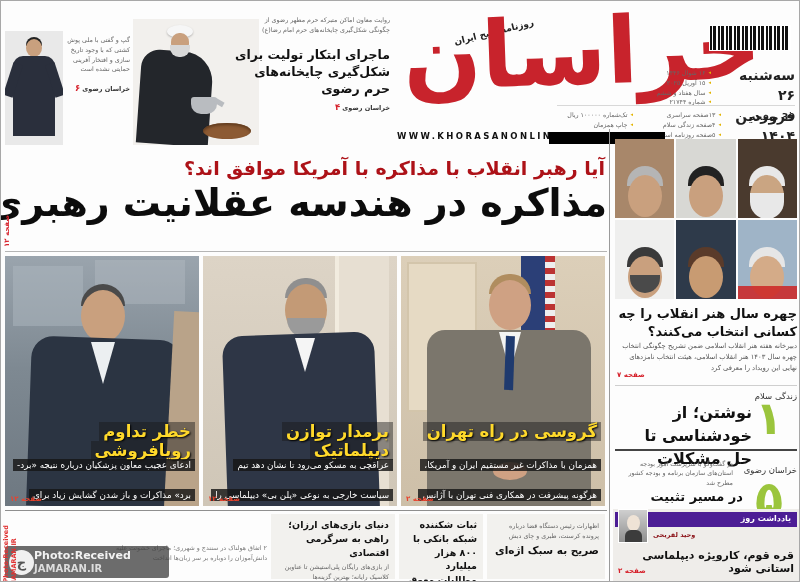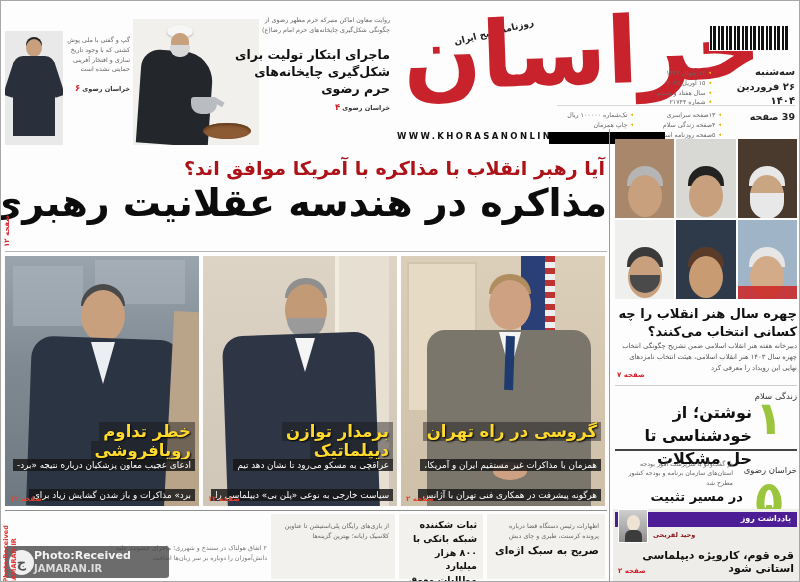--- a/index.html
+++ b/index.html
@@ -33,21 +33,21 @@
   .cl-beard{position:absolute;left:37px;top:26px;width:20px;height:12px;border-radius:0 0 9px 9px;background:#d8d8d8;}
   .cl-robe{position:absolute;left:6px;top:32px;width:72px;height:94px;border-radius:18px 30px 0 0;background:#23262b;transform:rotate(4deg);}
   .kettle{position:absolute;left:58px;top:78px;width:26px;height:17px;border-radius:3px 3px 10px 10px;background:#b9bcc0;}
   .kettle:before{content:"";position:absolute;right:-7px;top:3px;width:10px;height:5px;background:#b9bcc0;transform:rotate(30deg);}
   .tray{position:absolute;left:70px;top:104px;width:48px;height:16px;border-radius:50%;background:#8c5a33;box-shadow:inset 0 2px 3px #5f3a1d;}
 
   
   .logo{left:402px;top:-2px;width:290px;height:120px;color:#c8232c;font-size:92px;font-weight:bold;line-height:110px;text-align:center;transform:rotate(-2deg);}
   .tagline{left:452px;top:26px;font-size:9px;font-weight:bold;color:#222;transform:rotate(-14deg);}
   .barcode{left:708px;top:24px;width:82px;height:26px;background:repeating-linear-gradient(90deg,#111 0 2px,#fff 2px 3px,#111 3px 6px,#fff 6px 8px);border:1px solid #fff;}
-  .dateblock{left:714px;top:64px;width:80px;font-size:10px;font-weight:bold;color:#222;line-height:1.45;}
+  .dateblock{left:714px;top:64px;width:80px;font-size:14px;font-weight:bold;color:#222;line-height:1.45;}
   .infolist{width:84px;}
   .infolist div::before{content:"◂";color:#e3b400;font-size:5px;margin-left:3px;vertical-align:1px;}
   .il-issue{left:626px;top:67px;}
   .mh-divider{left:556px;top:104px;width:238px;height:1px;background:#d8d8d8;}
   .pages-total{left:728px;top:110px;width:66px;font-size:9.5px;font-weight:bold;color:#222;}
   .il-pages{left:636px;top:109px;}
   .il-price{left:552px;top:109px;width:80px;}
   .urltxt{left:396px;top:130px;font-size:8.5px;font-weight:bold;letter-spacing:2.4px;color:#111;}
   .urlbar{left:548px;top:131px;width:116px;height:12px;background:#000;}
 
@@ -272,20 +272,21 @@
     <div class="story-body"><span>همزمان با مذاکرات غیر مستقیم ایران و آمریکا، هرگونه پیشرفت در همکاری فنی تهران با آژانس می‌تواند به‌عنوان گشایشی دیپلماتیک تلقی شود</span></div>
     <div class="story-ref">صفحه ۲</div>
   </div>
 
   <div class="abs rule2"></div>
 
   <div class="abs b-teacher rtl">
     <div class="body tiny">۲ اتفاق هولناک در سنندج و شهرری؛ ماجرای خشونت علیه دانش‌آموزان را دوباره بر سر زبان‌ها انداخت</div>
   </div>
   <div class="abs gbox b-games rtl">
+    <div class="hl">دنیای بازی‌های ارزان؛ راهی به سرگرمی اقتصادی</div>
     <div class="body tiny">از بازی‌های رایگان پلی‌استیشن تا عناوین کلاسیک رایانه؛ بهترین گزینه‌ها</div>
   </div>
   <div class="abs gbox b-bank rtl">
     <div class="hl">ثبات شکننده شبکه بانکی با ۸۰۰ هزار میلیارد مطالبات معوق</div>
   </div>
   <div class="abs gbox b-jud rtl">
     <div class="body tiny">اظهارات رئیس دستگاه قضا درباره پرونده کرسنت، طبری و چای دبش</div>
     <div class="hl">صریح به سبک اژه‌ای</div>
   </div>
 

